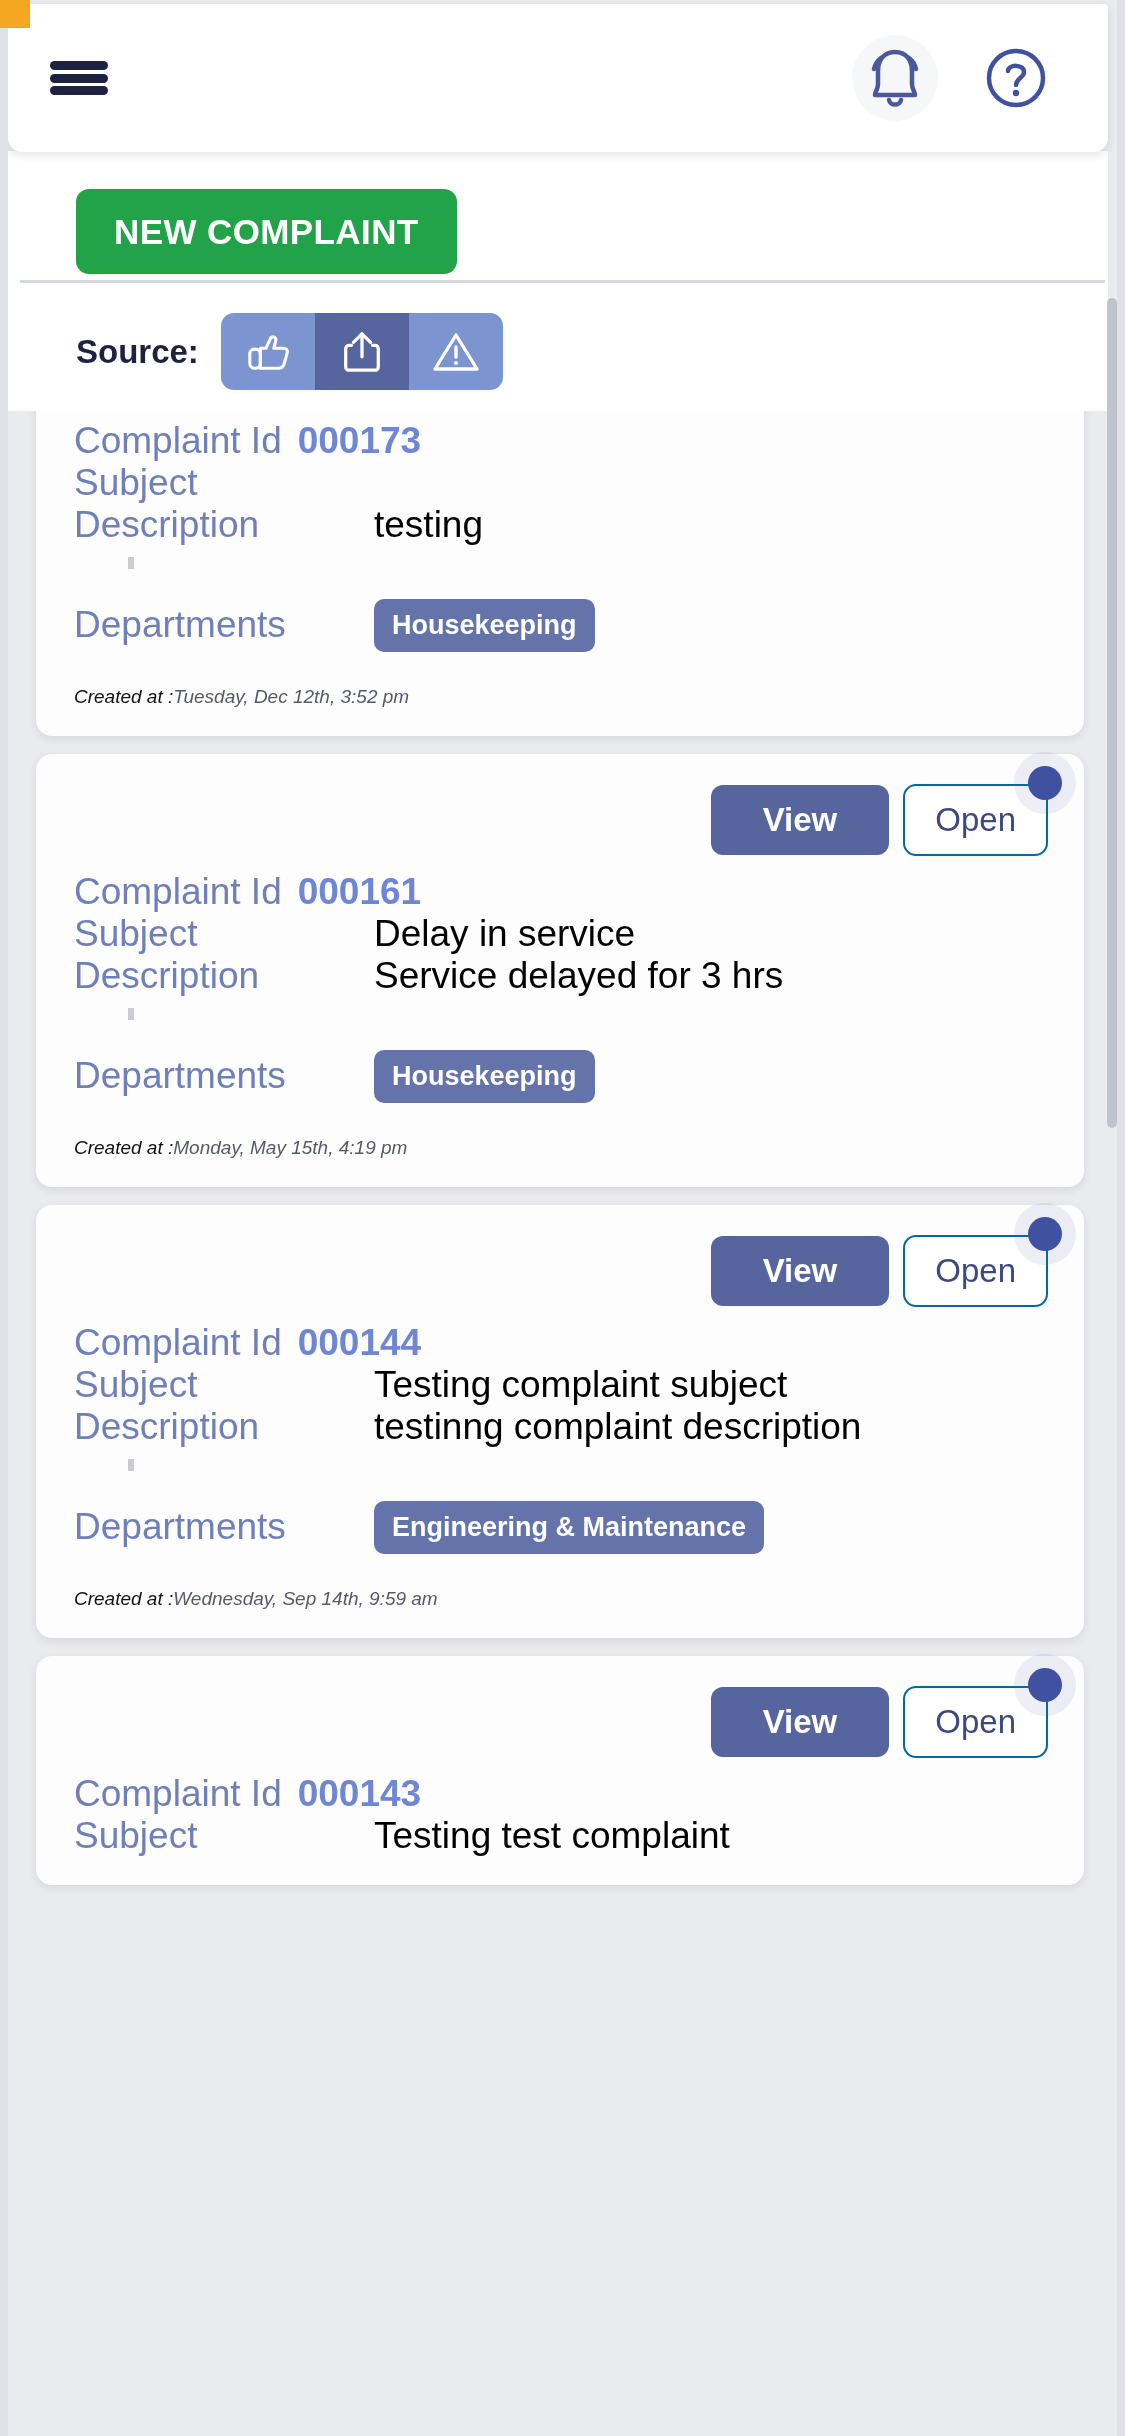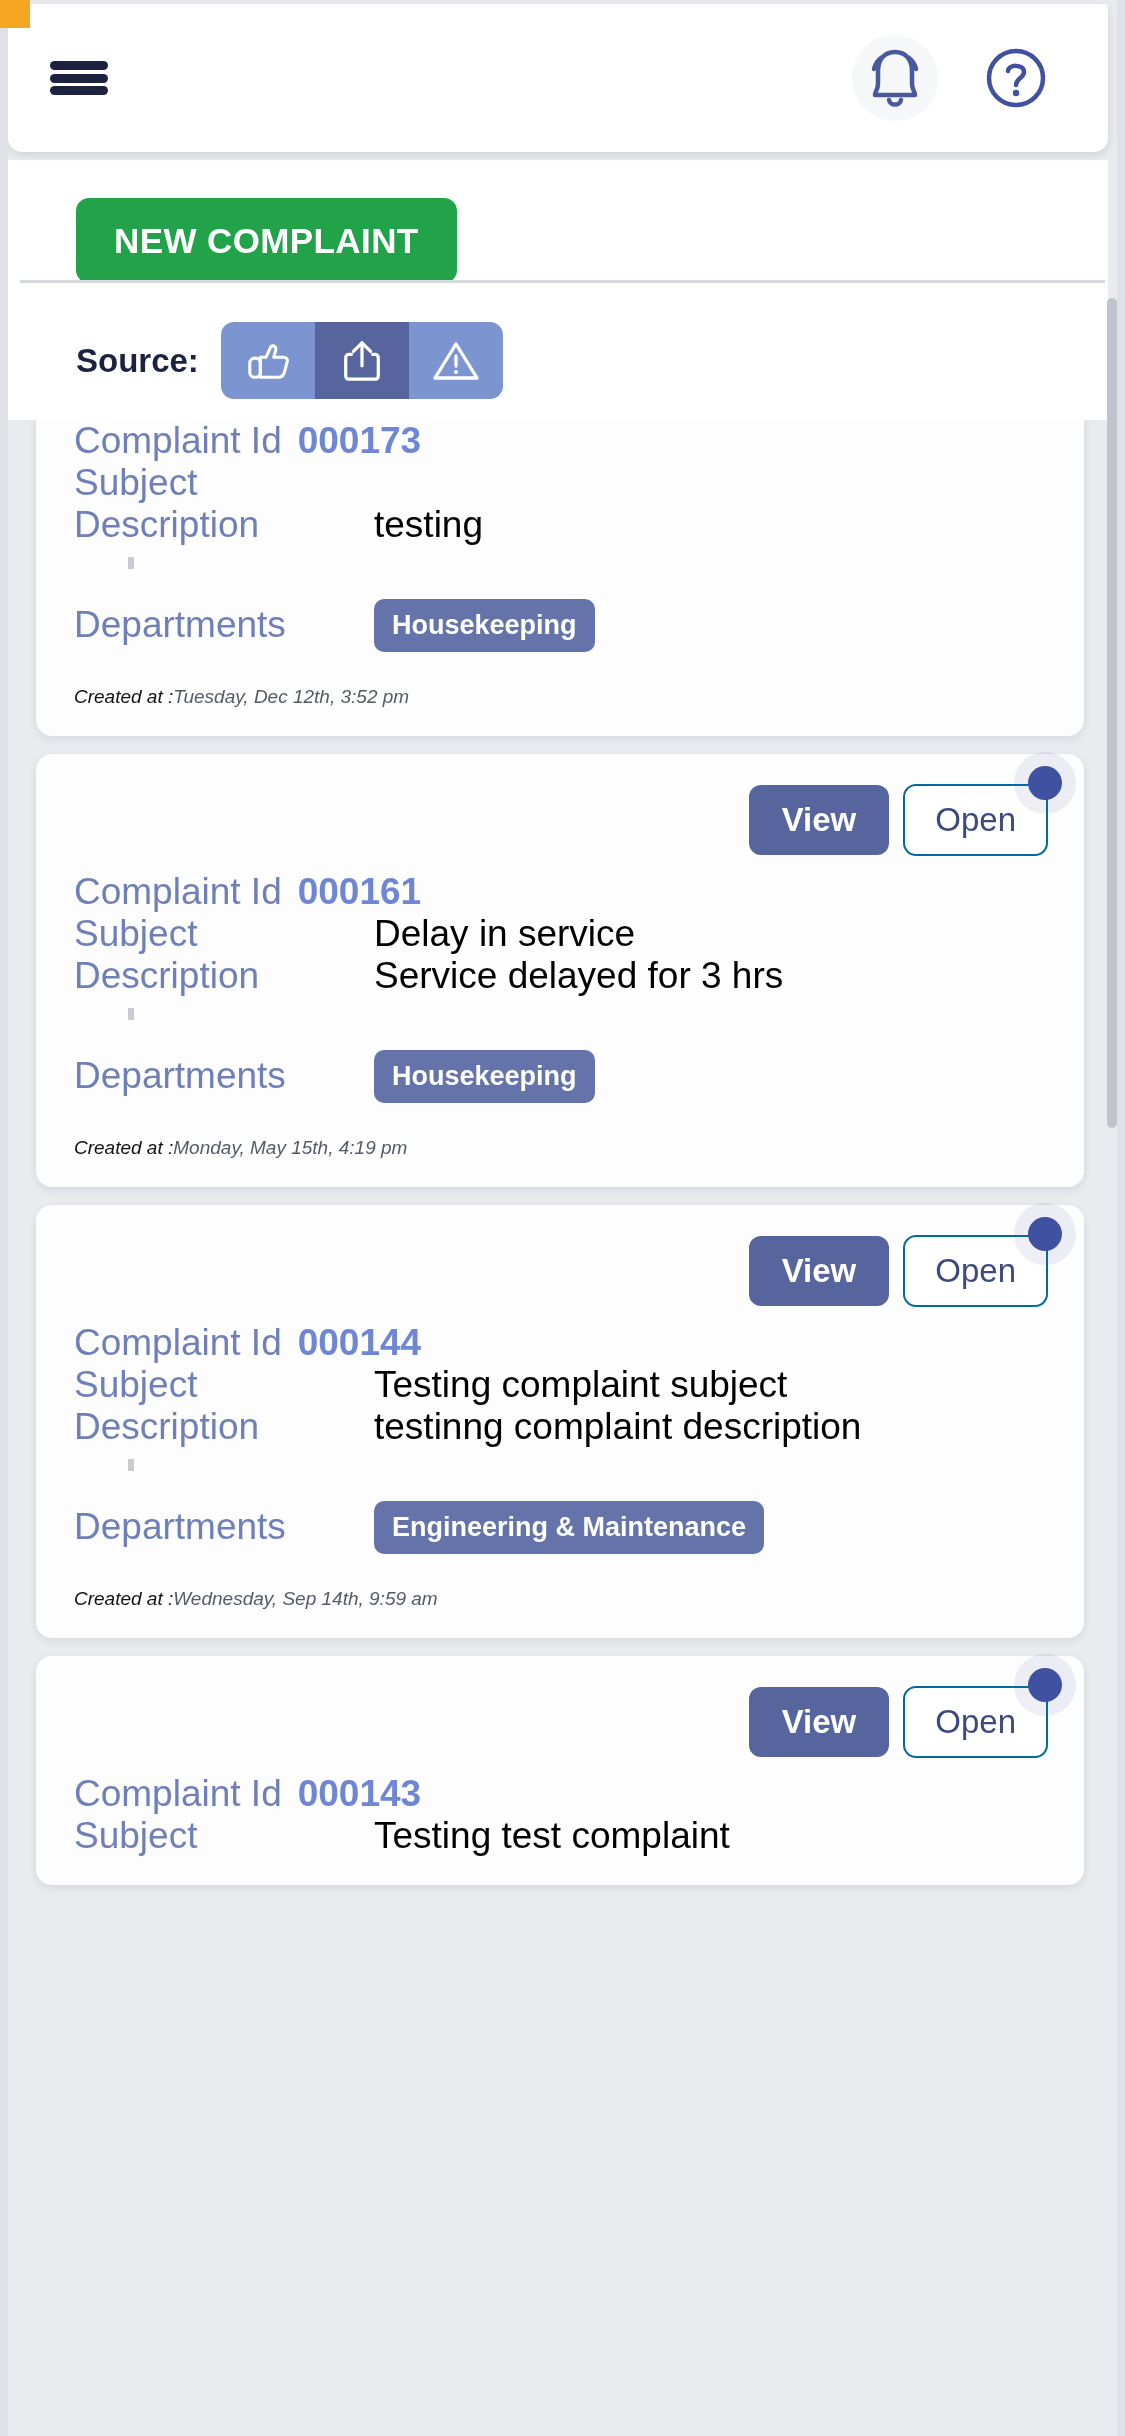--- a/index.html
+++ b/index.html
@@ -82,21 +82,21 @@
   }
   .help-wrap {
     width: 64px; height: 64px;
     display: flex; align-items: center; justify-content: center;
     cursor: pointer;
   }
 
   
   .toolpanel {
     position: absolute;
-    top: 160px; left: 8px;
+    top: 151px; left: 8px;
     width: 1100px;
     height: 260px;
     background: #ffffff;
     z-index: 15;
   }
 
   .new-complaint-btn {
     position: absolute;
     left: 68px;
     top: 38px;
@@ -181,21 +181,21 @@
     gap: 14px;
     margin-bottom: 16px;
     padding-right: 12px;
   }
 
   .view-btn {
     background: #56659e;
     color: #ffffff;
     border: none;
     border-radius: 12px;
-    padding: 16px 33px;
+    padding: 16px 52px;
     font-size: 33px;
     font-weight: 700;
     font-family: "Liberation Sans", sans-serif;
     cursor: pointer;
   }
 
   .status-pill-wrap { position: relative; }
   .status-pill {
     background: #ffffff;
     color: #3e4a7e;

